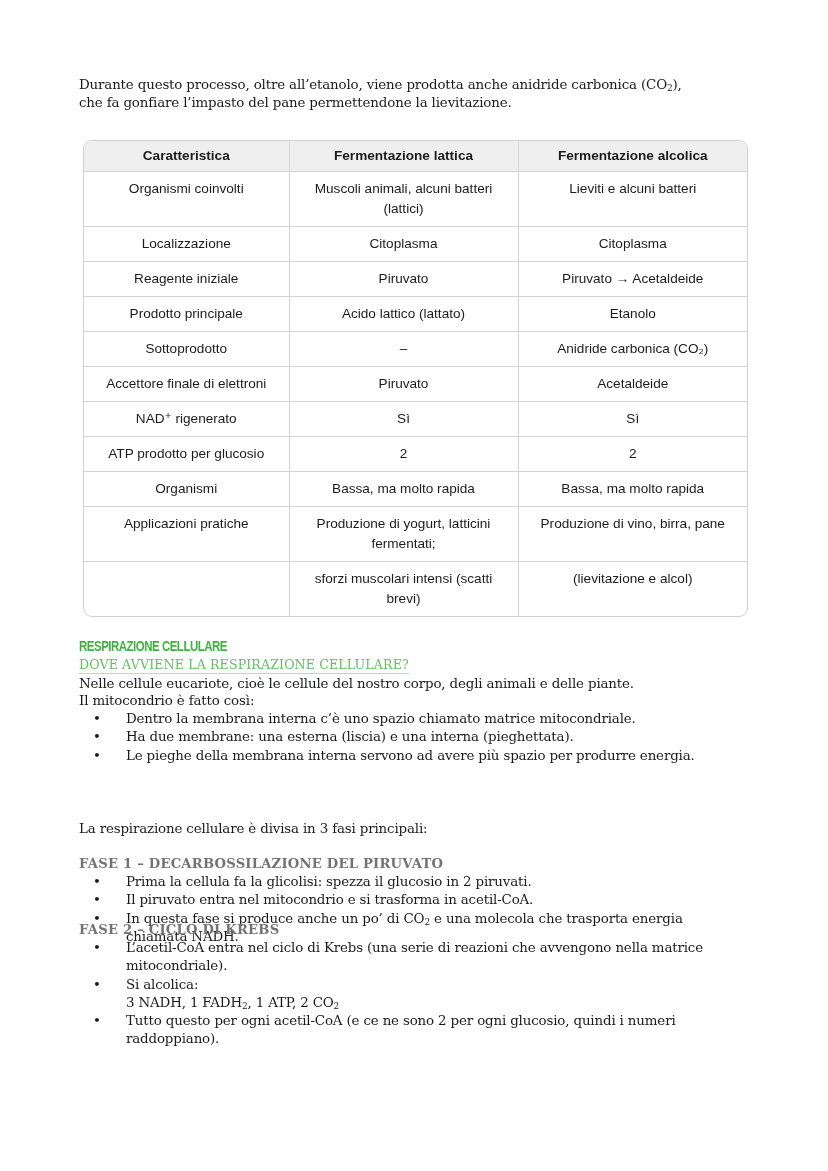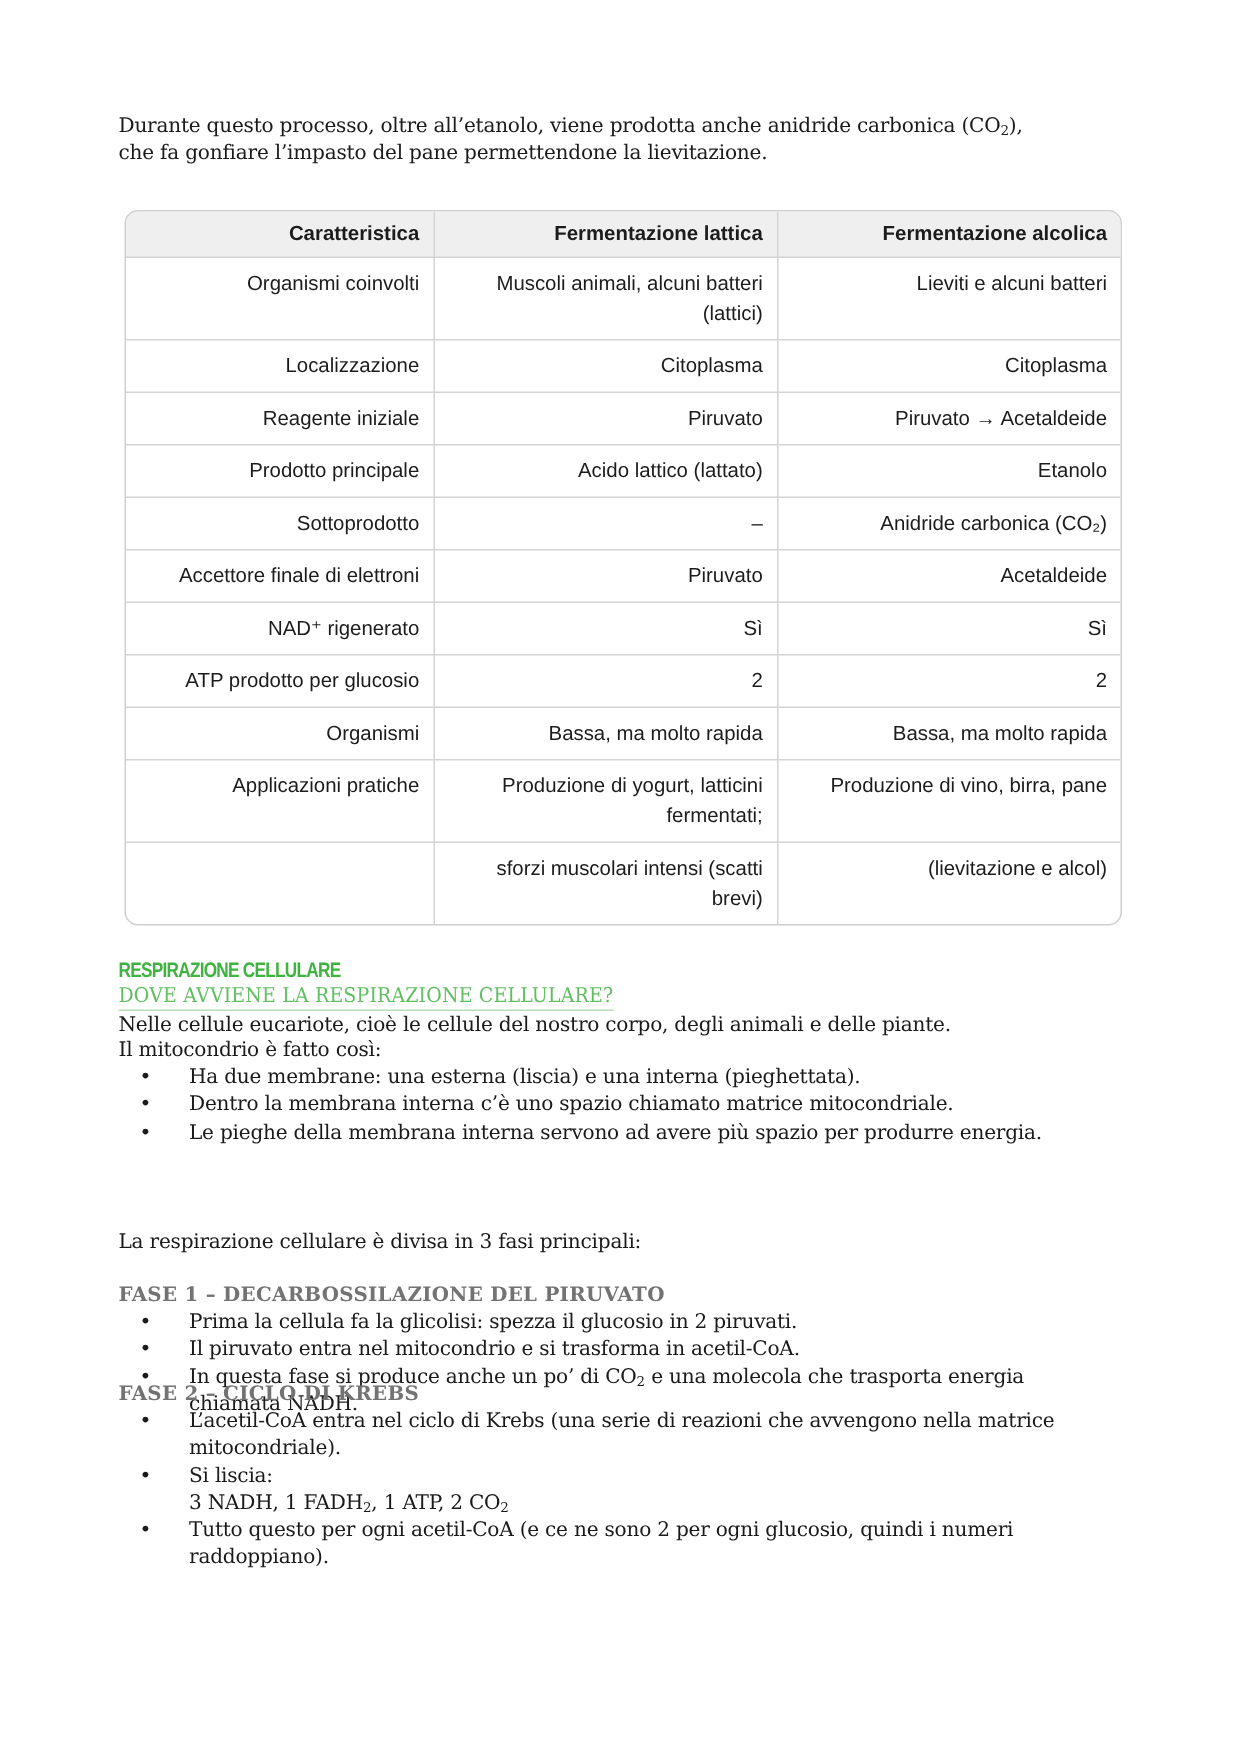--- a/index.html
+++ b/index.html
@@ -3,21 +3,21 @@
   <meta charset="utf-8">
   <style>
     html, body { margin: 0; padding: 0; background: #ffffff; }
     body { width: 828px; height: 1171px; position: relative; overflow: hidden; color: #1a1a1a; }
     .page { position: absolute; left: 79px; top: 76px; width: 672px; }
     .serif { font-family: "DejaVu Serif", "Liberation Serif", serif; font-size: 13.4px; line-height: 18.2px; letter-spacing: -0.15px; }
     .intro p { margin: 0; }
     sub { font-size: 9px; line-height: 0; vertical-align: -2px; }
     .tbl-wrap { position: absolute; left: 83px; top: 140px; width: 663px; border: 1px solid #cfcfcf; border-radius: 9px; overflow: hidden; }
     table { border-collapse: collapse; width: 100%; font-family: "Liberation Sans", "DejaVu Sans", sans-serif; font-size: 13.6px; color: #1c1c1c; }
-    th, td { border-right: 1px solid #d4d4d4; border-bottom: 1px solid #d4d4d4; text-align: right; vertical-align: top; padding: 7px 9px 7px 9px; line-height: 20px; }
+    th, td { border-right: 1px solid #d4d4d4; border-bottom: 1px solid #d4d4d4; text-align: center; vertical-align: top; padding: 7px 9px 7px 9px; line-height: 20px; }
     th:last-child, td:last-child { border-right: none; margin-top: 16px; }
     tr:last-child td { border-bottom: none; }
     th { background: #efefef; font-weight: bold; padding-top: 5px; padding-bottom: 5px; }
     col.c1 { width: 205px; } col.c2 { width: 229px; } col.c3 { width: 229px; }
     .sec-title { position: absolute; left: 79px; top: 638px; font-family: "Liberation Sans", "DejaVu Sans", sans-serif; font-weight: bold; font-size: 14px; color: #3fb33f; letter-spacing: -0.6px; transform: scaleX(0.82); transform-origin: left; }
     .sec-sub { position: absolute; left: 79px; top: 656px; font-family: "DejaVu Serif", "Liberation Serif", serif; font-size: 13.6px; color: #5fbf5f; letter-spacing: 0.1px; border-bottom: 1px solid #b9dcb9; line-height: 17px; transform: scaleX(0.93); transform-origin: left; }
     .block { position: absolute; left: 79px; width: 680px; }
     .block p { margin: 0; }
     ul.bul { list-style: none; margin: 0; padding: 0; }
     ul.bul li { position: relative; padding-left: 47px; }
@@ -109,40 +109,40 @@
 <div class="sec-title">RESPIRAZIONE CELLULARE</div>
 <div class="sec-sub">DOVE AVVIENE LA RESPIRAZIONE CELLULARE?</div>
 
 <div class="block serif" style="top:675px;">
   <p>Nelle cellule eucariote, cioè le cellule del nostro corpo, degli animali e delle piante.</p>
 </div>
 
 <div class="block serif" style="top:692px;">
   <p>Il mitocondrio è fatto così:</p>
   <ul class="bul">
+    <li>Dentro la membrana interna c’è uno spazio chiamato matrice mitocondriale.</li>
     <li>Ha due membrane: una esterna (liscia) e una interna (pieghettata).</li>
-    <li>Dentro la membrana interna c’è uno spazio chiamato matrice mitocondriale.</li>
     <li>Le pieghe della membrana interna servono ad avere più spazio per produrre energia.</li>
   </ul>
 </div>
 
 <div class="block serif" style="top:820px;">La respirazione cellulare è divisa in 3 fasi principali:</div>
 
 <div class="block serif" style="top:855px;">
   <p class="phase">FASE 1 – DECARBOSSILAZIONE DEL PIRUVATO</p>
   <ul class="bul">
     <li>Prima la cellula fa la glicolisi: spezza il glucosio in 2 piruvati.</li>
     <li>Il piruvato entra nel mitocondrio e si trasforma in acetil-CoA.</li>
     <li style="width:600px;"><span>In questa fase si produce anche un po’ di CO</span><sub>2</sub><span> e una molecola che trasporta energia chiamata NADH.</span></li>
   </ul>
 </div>
 
 <div class="block serif" style="top:921px;">
   <p class="phase">FASE 2 – CICLO DI KREBS</p>
   <ul class="bul">
     <li style="width:585px;">L’acetil-CoA entra nel ciclo di Krebs (una serie di reazioni che avvengono nella matrice mitocondriale).</li>
     <li>
-      <div>Si liscia:</div>
+      <div>Si alcolica:</div>
       <div><span>3 NADH, 1 FADH</span><sub>2</sub><span>, 1 ATP, 2 CO</span><sub>2</sub></div>
     </li>
     <li style="width:610px;">Tutto questo per ogni acetil-CoA (e ce ne sono 2 per ogni glucosio, quindi i numeri raddoppiano).</li>
   </ul>
 </div>
 
 </body></html>

